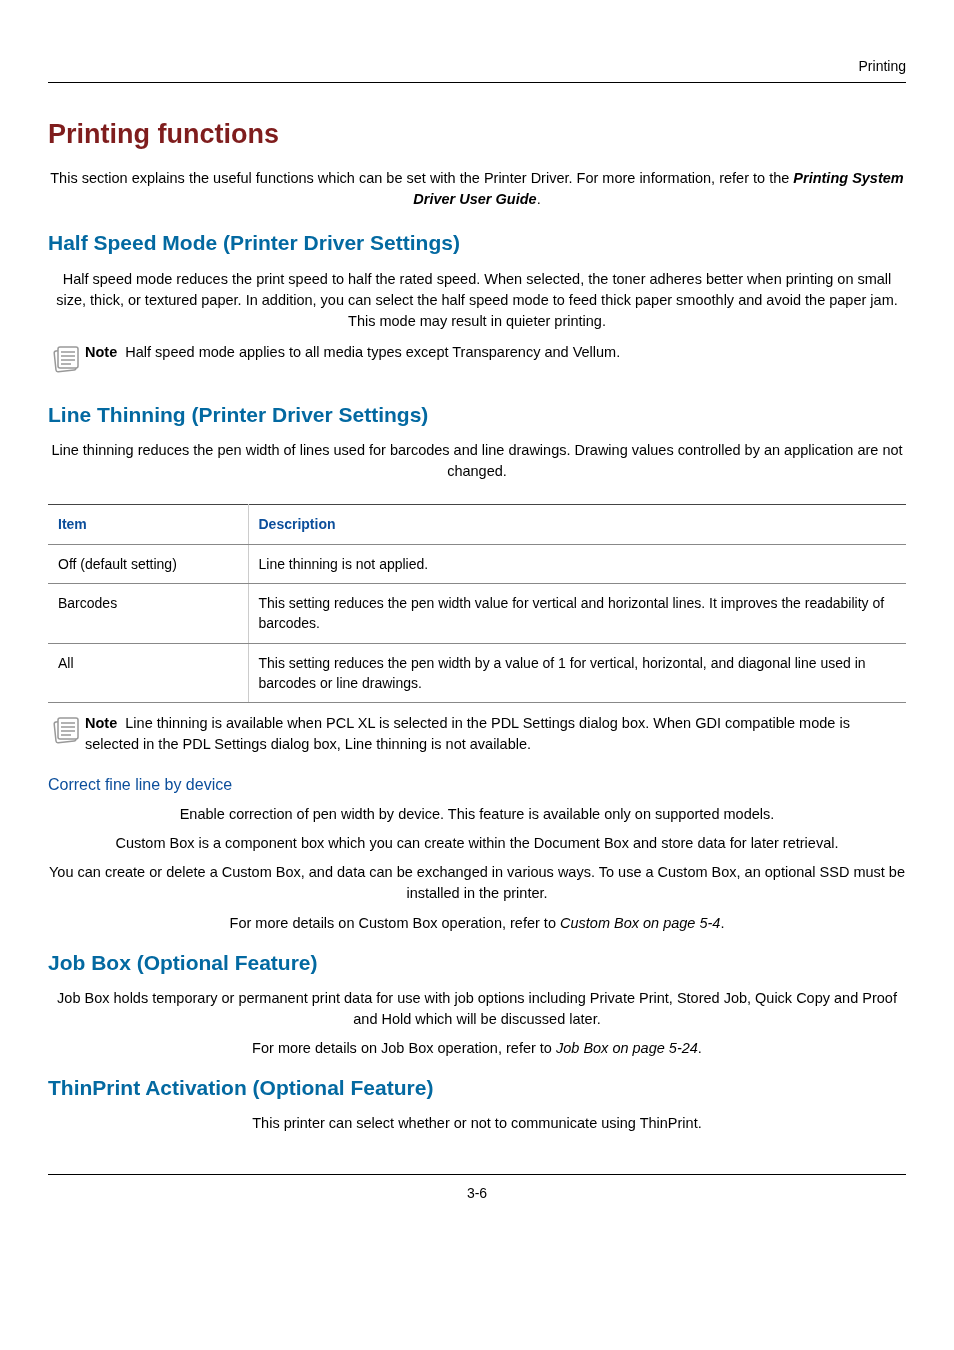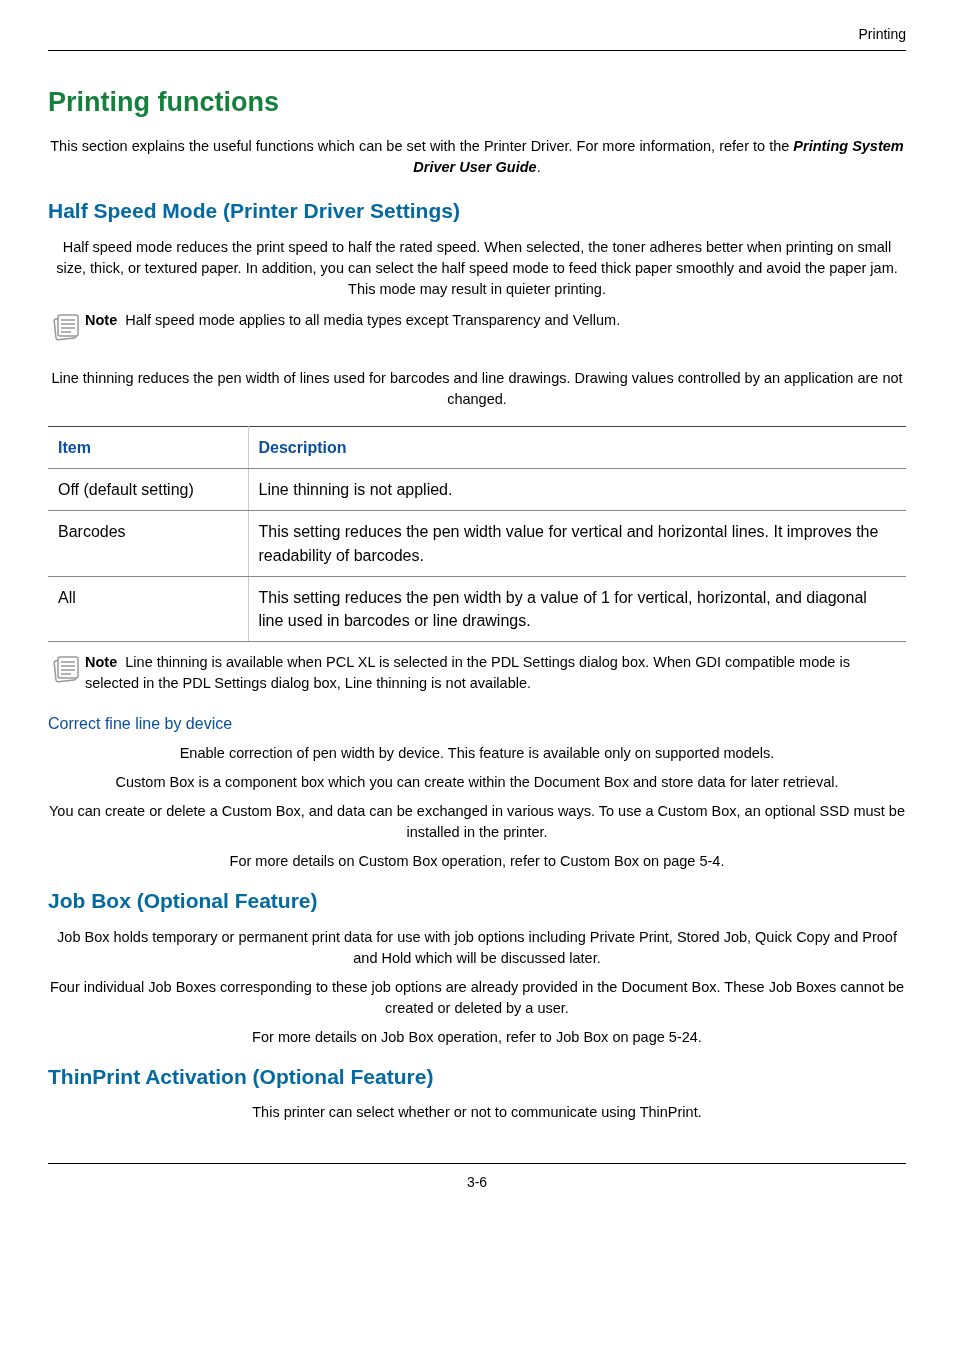--- a/index.html
+++ b/index.html
@@ -6,32 +6,32 @@
     body {
       font-family: Arial, Helvetica, sans-serif;
       background: #fff;
       width: 954px;
       margin: 0 auto;
       color: #000;
       font-size: 14.5px;
       line-height: 1.45;
     }
     .page {
-      padding: 24px 48px 20px 48px;
+      padding: 56px 48px 20px 48px;
     }
     .header {
       text-align: right;
       font-size: 14px;
       padding-bottom: 6px;
       border-bottom: 1.5px solid #000;
       margin-bottom: 32px;
     }
     h1 {
       font-size: 27px;
-      color: #15803d;
+      color: #7f1d1d;
       font-weight: bold;
       margin-bottom: 14px;
     }
     .intro {
       margin-bottom: 18px;
     }
     .intro .strong { font-weight: bold; font-style: italic; }
     h2 {
       font-size: 21px;
       color: #0369a1;
@@ -53,27 +53,27 @@
       gap: 1px;
       margin: 10px 0 18px 0;
     }
     .note-icon {
       width: 36px;
       height: 34px;
       flex: none;
     }
     .note-text { flex: 1; }
     .note-text .nb { font-weight: bold; }
-    .ref { }
+    .ref { font-style: italic; }
     .strong { font-weight: bold; }
     table.desc {
       width: 100%;
       border-collapse: collapse;
-      margin: 16px 0 10px 0;
-      font-size: 16px;
+      margin: 22px 0 10px 0;
+      font-size: 14px;
     }
     table.desc th {
       text-align: left;
       color: #0B4E9B;
       font-weight: bold;
       padding: 9px 10px;
       border-top: 1px solid #444;
       border-bottom: 1px solid #888;
     }
     table.desc td {
@@ -122,20 +122,21 @@
           <line x1="13" y1="18" x2="27" y2="18"></line>
           <line x1="13" y1="22" x2="23" y2="22"></line>
         </g>
       </svg>
     </span>
     <div class="note-text">
       <span class="nb">Note</span>&nbsp;&nbsp;<span>Half speed mode applies to all media types except Transparency and Vellum.</span>
     </div>
   </div>
 
+  <h2>Line Thinning (Printer Driver Settings)</h2>
   <p>Line thinning reduces the pen width of lines used for barcodes and line drawings. Drawing values controlled by an application are not changed.</p>
 
   <table class="desc">
     <thead>
       <tr>
         <th class="col-sep">Item</th>
         <th>Description</th>
       </tr>
     </thead>
     <tbody>
@@ -176,21 +177,20 @@
   <p>Enable correction of pen width by device. This feature is available only on supported models.</p>
 
   <p>Custom Box is a component box which you can create within the Document Box and store data for later retrieval.</p>
   <p>You can create or delete a Custom Box, and data can be exchanged in various ways. To use a Custom Box, an optional SSD must be installed in the printer.</p>
   <p>
     <span>For more details on Custom Box operation, refer to </span><span class="ref">Custom Box on page 5-4</span><span>.</span>
   </p>
 
   <h2>Job Box (Optional Feature)</h2>
   <p>Job Box holds temporary or permanent print data for use with job options including Private Print, Stored Job, Quick Copy and Proof and Hold which will be discussed later.</p>
-  <p>Four individual Job Boxes corresponding to these job options are already provided in the Document Box. These Job Boxes cannot be created or deleted by a user.</p>
   <p>
     <span>For more details on Job Box operation, refer to </span><span class="ref">Job Box on page 5-24</span><span>.</span>
   </p>
 
   <h2>ThinPrint Activation (Optional Feature)</h2>
   <p>This printer can select whether or not to communicate using ThinPrint.</p>
 
   <div class="footer-rule">
     <span>3-6</span>
   </div>

